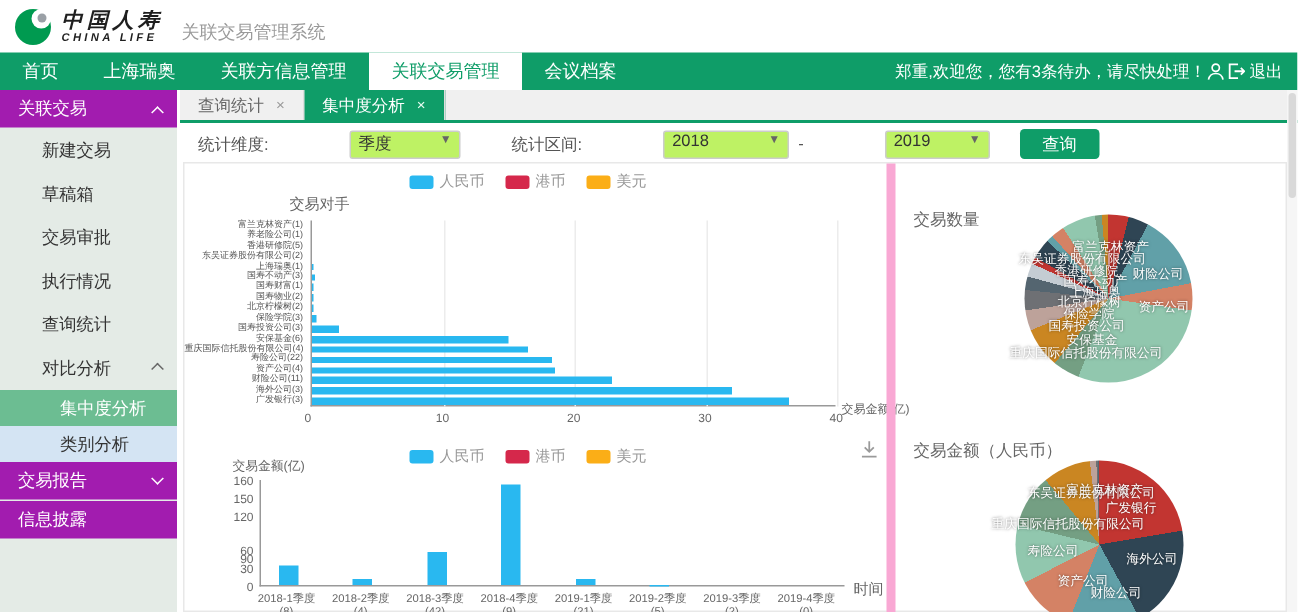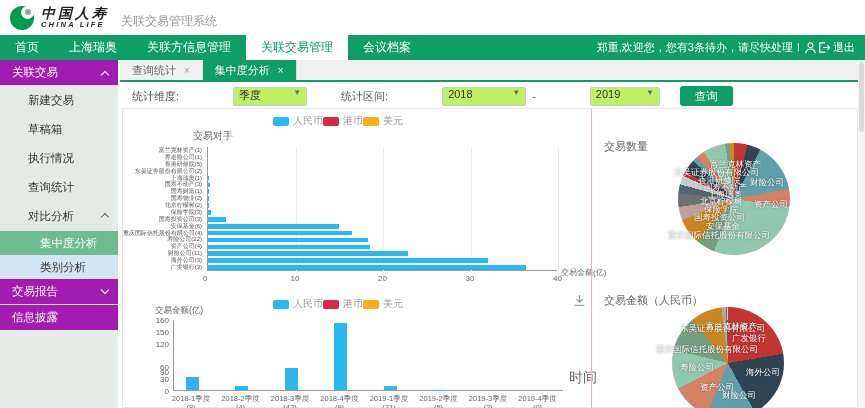--- a/index.html
+++ b/index.html
@@ -45,23 +45,23 @@
   .tab.active { background:#0f9d68; color:#fff; }
   .tab.active .x { color:#eafff4; }
 
   .filters { position:absolute; left:0; top:24px; width:745px; height:24px; display:flex; align-items:center; font-size:11px; color:#555; padding-left:12px; gap:6px; }
   .select { display:flex; align-items:flex-start; justify-content:space-between; border:1px solid #ccc; border-radius:2px; background:#bef264; height:19px; padding:0 5px; font-size:11px; color:#333; cursor:pointer;margin-left:48px; }
   .select .arrow { font-size:8px; color:#666; margin-left:6px; }
   .btn-search { background:#0f9d68; color:#fff; border:none; border-radius:3px; font-size:11.5px; height:20px; padding:0 15px; margin-left:14px; cursor:pointer; }
 
   .charts-box { position:absolute; left:2px; top:48px; width:736px; height:300px; border:1px solid #e8e8e8; background:#fff; }
   .left-panel { position:absolute; left:0; top:0; width:468px; height:300px; }
-  .right-panel { position:absolute; left:468px; top:0; width:268px; height:300px; border-left:1px solid #f9a8d4; }
-
-  .legend { position:absolute; display:flex; gap:0; align-items:flex-end; font-size:10px; color:#999; }
+  .right-panel { position:absolute; left:468px; top:0; width:268px; height:300px; border-left:6px solid #f9a8d4; }
+
+  .legend { position:absolute; display:flex; gap:14px; align-items:flex-end; font-size:10px; color:#999; }
   .legend .sw { width:16px; height:9px; border-radius:2px; display:inline-block; margin-right:4px; vertical-align:middle; }
   .legend span.lg-item { display:flex; align-items:center; cursor:pointer; }
 
   .axis-name { position:absolute; font-size:9px; color:#666; white-space:nowrap; }
   .tick-label { position:absolute; font-size:8px; color:#666; white-space:nowrap; }
 
   
   .hbar-cats { position:absolute; left:0; top:38px; width:82px; height:124px; }
   .hbar-cats div { font-size:6px; color:#555; text-align:right; padding-right:3px; white-space:nowrap; height:6.89px; line-height:6.89px; }
   .hbar-plot { position:absolute; left:84px; top:38px; width:350px; height:124px; border-left:1px solid #999; border-bottom:1px solid #999; }
@@ -120,20 +120,21 @@
           </svg>
         <span>退出</span>
       </span>
     </div>
   </div>
 
   <div class="sidebar" id="sidebar">
       <div class="side-item side-group">关联交易<span class="chev up"></span></div>
       <div class="side-item side-link">新建交易</div>
       <div class="side-item side-link">草稿箱</div>
+      <div class="side-item side-link">交易审批</div>
       <div class="side-item side-link">执行情况</div>
       <div class="side-item side-link">查询统计</div>
       <div class="side-item side-link">对比分析<span class="chev up"></span></div>
       <div class="side-item side-sub active">集中度分析</div>
       <div class="side-item side-sub hover">类别分析</div>
       <div class="side-item side-group">交易报告<span class="chev down"></span></div>
       <div class="side-item side-group">信息披露</div>
     </div>
 
   <div class="content">
@@ -252,21 +253,21 @@
         <div id="vbar-cats">
             <div class="vcat" style="left: 40px; top: 285px;">2018-1季度<br>(8)</div>
             <div class="vcat" style="left: 89.5px; top: 285px;">2018-2季度<br>(4)</div>
             <div class="vcat" style="left: 139px; top: 285px;">2018-3季度<br>(42)</div>
             <div class="vcat" style="left: 188.5px; top: 285px;">2018-4季度<br>(9)</div>
             <div class="vcat" style="left: 238px; top: 285px;">2019-1季度<br>(21)</div>
             <div class="vcat" style="left: 287.5px; top: 285px;">2019-2季度<br>(5)</div>
             <div class="vcat" style="left: 337px; top: 285px;">2019-3季度<br>(2)</div>
             <div class="vcat" style="left: 386.5px; top: 285px;">2019-4季度<br>(0)</div>
           </div>
-        <div class="axis-name" style="left:446px; top:260px; font-size:14px;">时间</div>
+        <div class="axis-name" style="left:446px; top:277px; font-size:10px;">时间</div>
         <div class="dl-icon" style="left:450px; top:184px;">
           <svg width="13" height="13" viewBox="0 0 12 12">
               <path d="M6 1v6M3.2 4.8 6 7.6 8.8 4.8" fill="none" stroke="#9a9a9a" stroke-width="1.1"></path>
               <path d="M1.5 10.5h9" stroke="#9a9a9a" stroke-width="1.1"></path>
             </svg>
         </div>
       </div>
 
       <div class="right-panel">
         <div class="pie-title" style="left:12px; top:30px;">交易数量</div>

